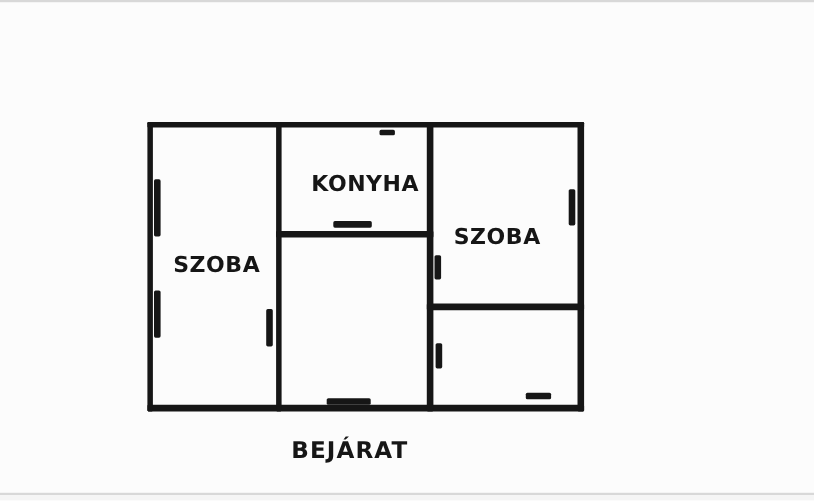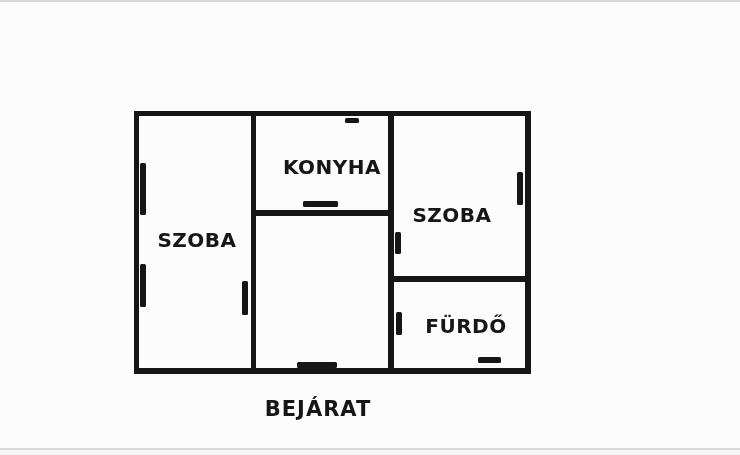--- a/index.html
+++ b/index.html
@@ -79,20 +79,19 @@
   <div class="marker" style="left:303px; top:201px; width:35px; height:6px;"></div>
   <div class="marker" style="left:395px; top:232px; width:6px;  height:22px;"></div>
   <div class="marker" style="left:517px; top:172px; width:6px;  height:33px;"></div>
   <div class="marker" style="left:396px; top:312px; width:6px;  height:23px;"></div>
   <div class="marker" style="left:478px; top:357px; width:23px; height:6px;"></div>
   <div class="marker" style="left:297px; top:362px; width:40px; height:6px;"></div>
 
   <span class="room-label" style="left:197px; top:240px;">SZOBA</span>
   <span class="room-label" style="left:332px; top:167px;">KONYHA</span>
   <span class="room-label" style="left:452px; top:215px;">SZOBA</span>
-  <span class="room-label" style="left:466px; top:326px;">FÜRDŐ</span>
 
   <span class="entrance-label" style="left:318px; top:409px;">BEJÁRAT</span>
 
   <div class="frame-line bottom"></div>
   <div class="frame-fade"></div>
 
 </div>
 
 </body></html>

